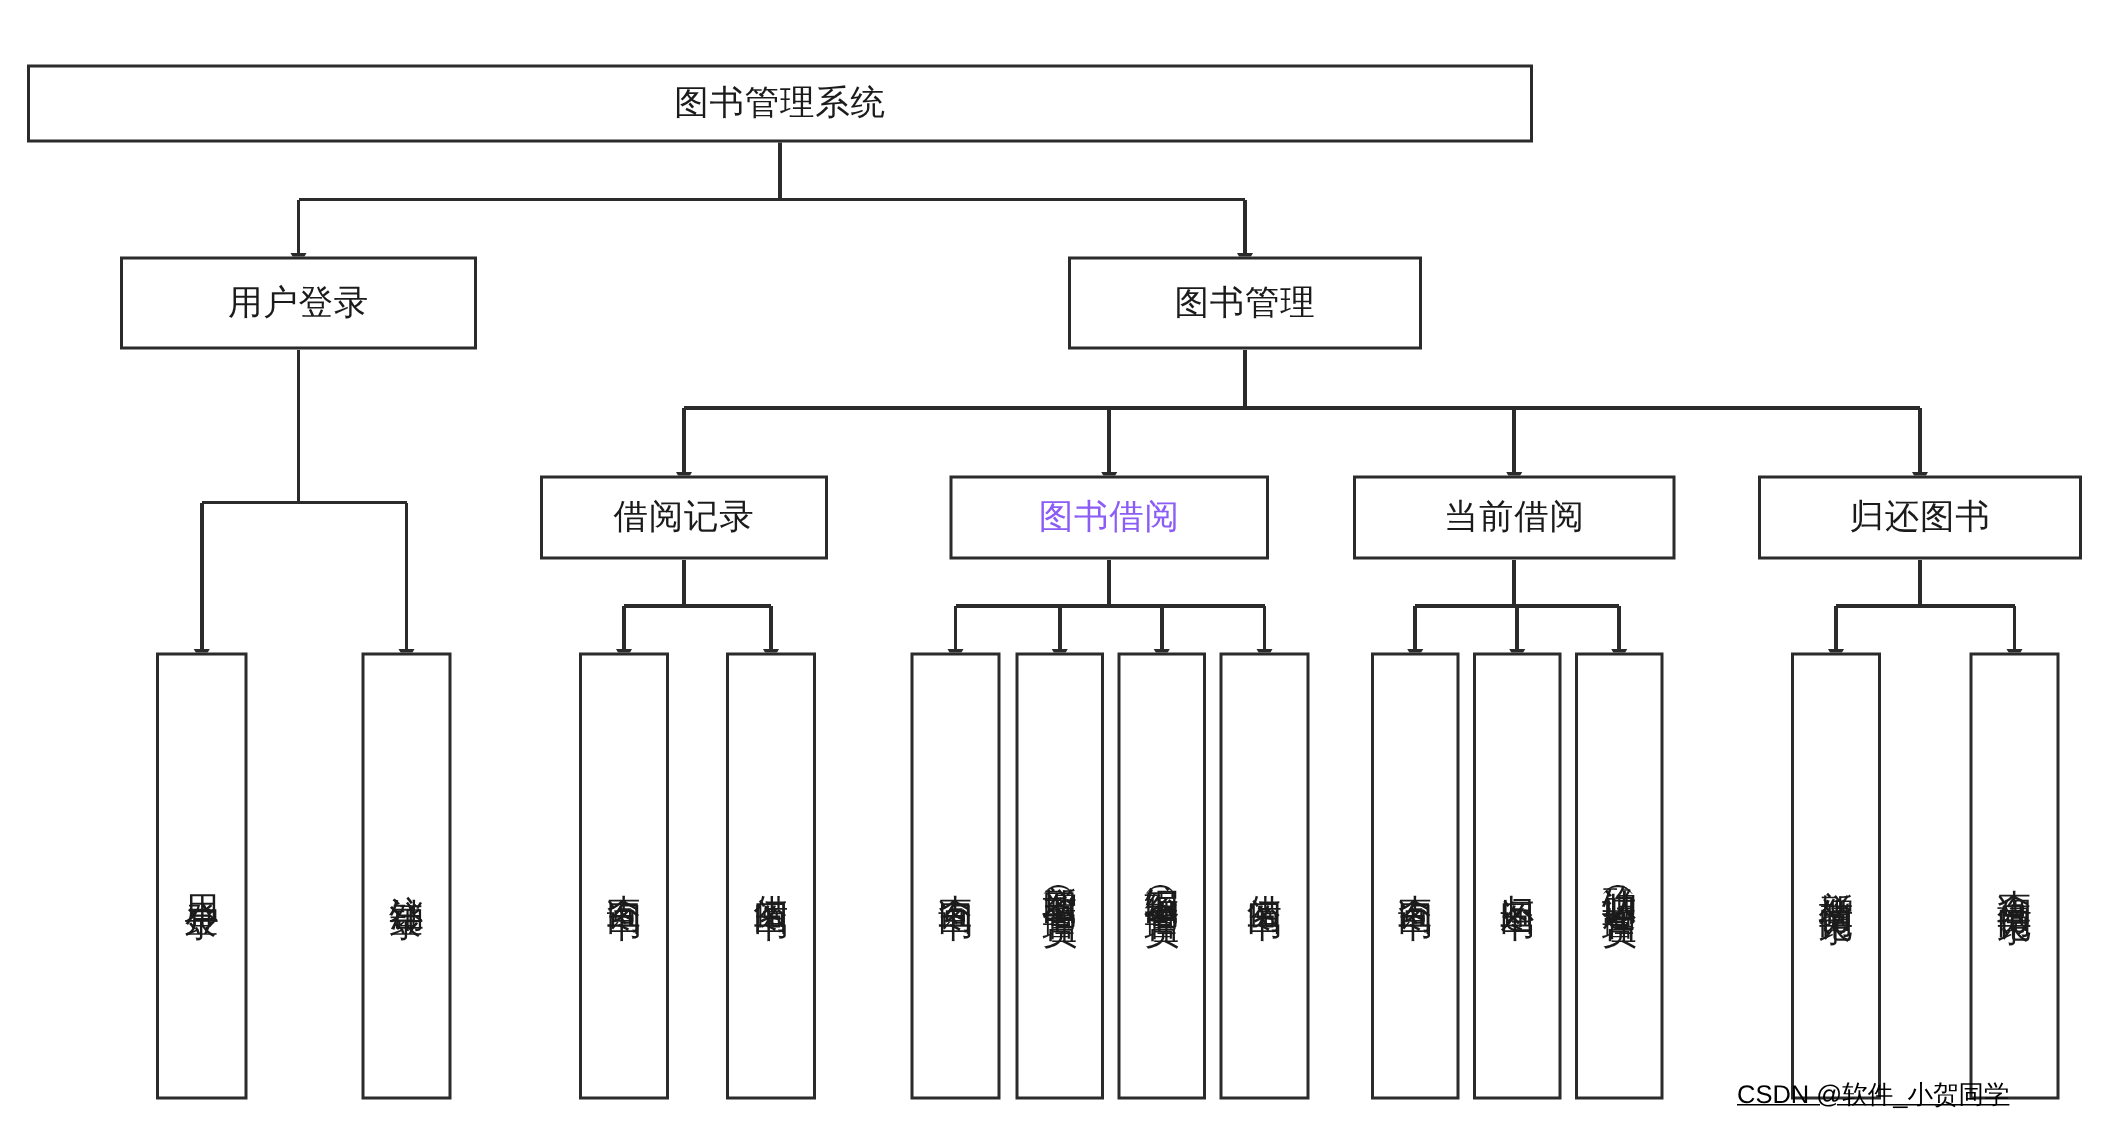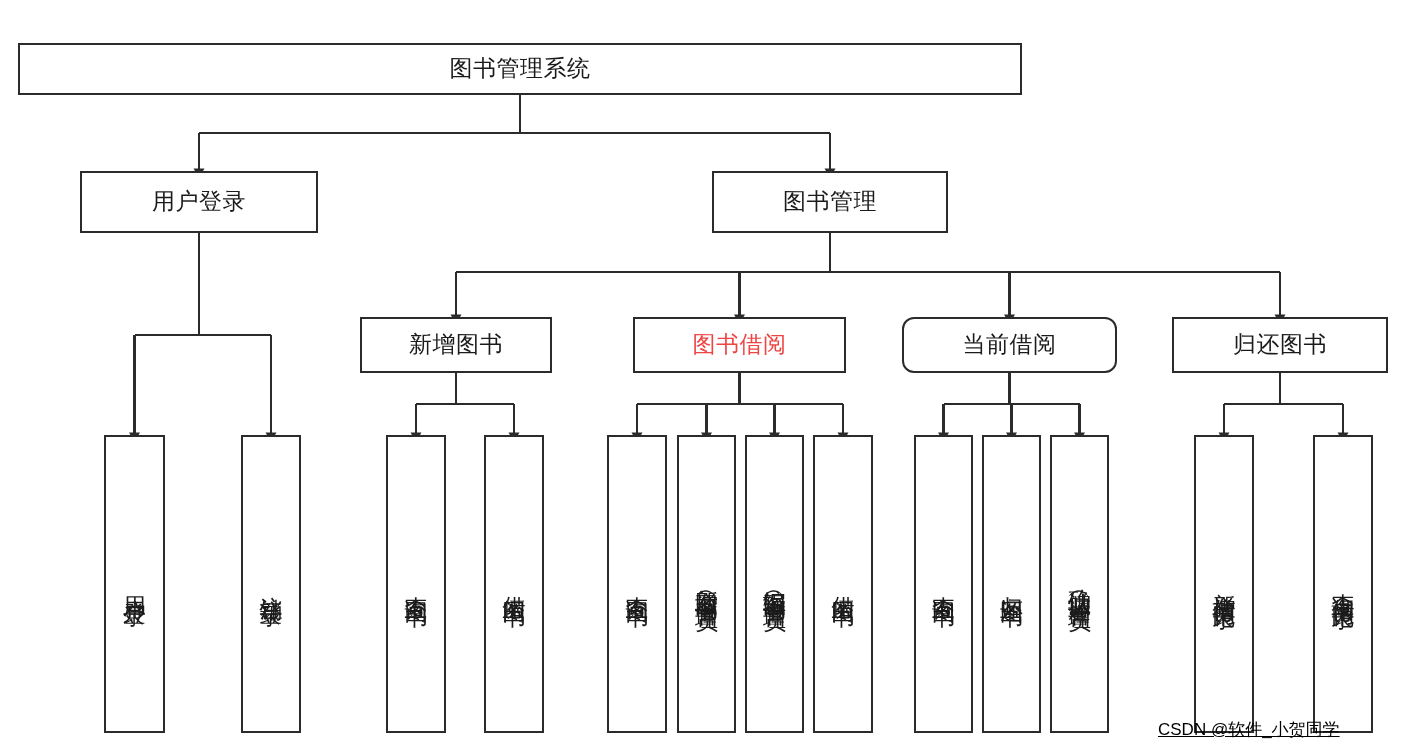--- a/index.html
+++ b/index.html
@@ -124,26 +124,26 @@
       <div class="node-box node-h node-root" style="left: 18px; top: 14px; width: 1004px; height: 52px; border-color: rgb(43, 43, 43); background: rgb(255, 255, 255); margin-top: 29px;">
         <span class="node-label" style="color: rgb(27, 27, 27);">图书管理系统</span>
       </div>
       <div class="node-box node-h" style="left: 80px; top: 171px; width: 238px; height: 62px; border-color: rgb(43, 43, 43); background: rgb(255, 255, 255);">
         <span class="node-label" style="color: rgb(27, 27, 27);">用户登录</span>
       </div>
       <div class="node-box node-h" style="left: 712px; top: 171px; width: 236px; height: 62px; border-color: rgb(43, 43, 43); background: rgb(255, 255, 255); justify-content: center;">
         <span class="node-label" style="color: rgb(27, 27, 27);">图书管理</span>
       </div>
       <div class="node-box node-h" style="left: 360px; top: 317px; width: 192px; height: 56px; border-color: rgb(43, 43, 43); background: rgb(255, 255, 255);">
-        <span class="node-label" style="color: rgb(27, 27, 27);">新增图书</span>
+        <span class="node-label" style="color: rgb(27, 27, 27);">借阅记录</span>
       </div>
       <div class="node-box node-h" style="left: 633px; top: 317px; width: 213px; height: 56px; border-color: rgb(43, 43, 43); background: rgb(255, 255, 255);">
-        <span class="node-label" style="color: #ef4444;">图书借阅</span>
+        <span class="node-label" style="color: #8b5cf6;">图书借阅</span>
       </div>
-      <div class="node-box node-h" style="left: 902px; top: 317px; width: 215px; height: 56px; border-color: rgb(43, 43, 43); background: rgb(255, 255, 255); border-radius: 12px;">
+      <div class="node-box node-h" style="left: 902px; top: 317px; width: 215px; height: 56px; border-color: rgb(43, 43, 43); background: rgb(255, 255, 255);">
         <span class="node-label" style="color: rgb(27, 27, 27);">当前借阅</span>
       </div>
       <div class="node-box node-h" style="left: 1172px; top: 317px; width: 216px; height: 56px; border-color: rgb(43, 43, 43); background: rgb(255, 255, 255);">
         <span class="node-label" style="color: rgb(27, 27, 27);">归还图书</span>
       </div>
       <div class="node-box node-v" style="left: 104px; top: 435px; width: 61px; height: 298px; border-color: rgb(43, 43, 43); background: rgb(255, 255, 255);">
         <span class="node-label" style="color: rgb(27, 27, 27);">用户登录</span>
       </div>
       <div class="node-box node-v" style="left: 241px; top: 435px; width: 60px; height: 298px; border-color: rgb(43, 43, 43); background: rgb(255, 255, 255);">
         <span class="node-label" style="color: rgb(27, 27, 27);">注销登录</span>

